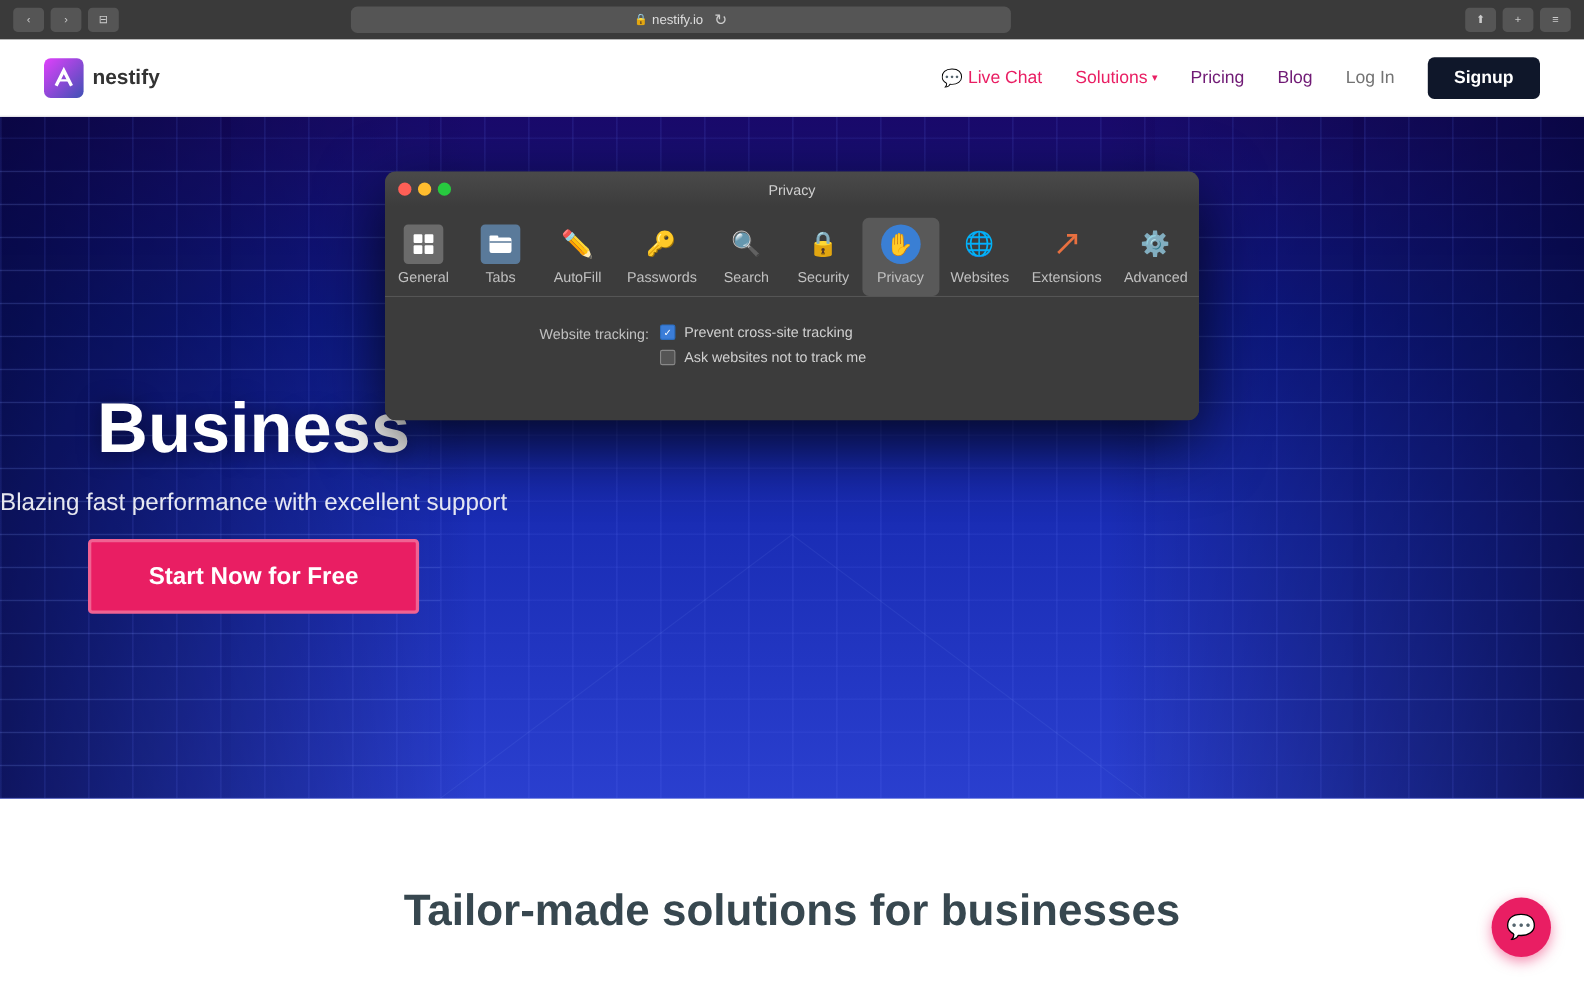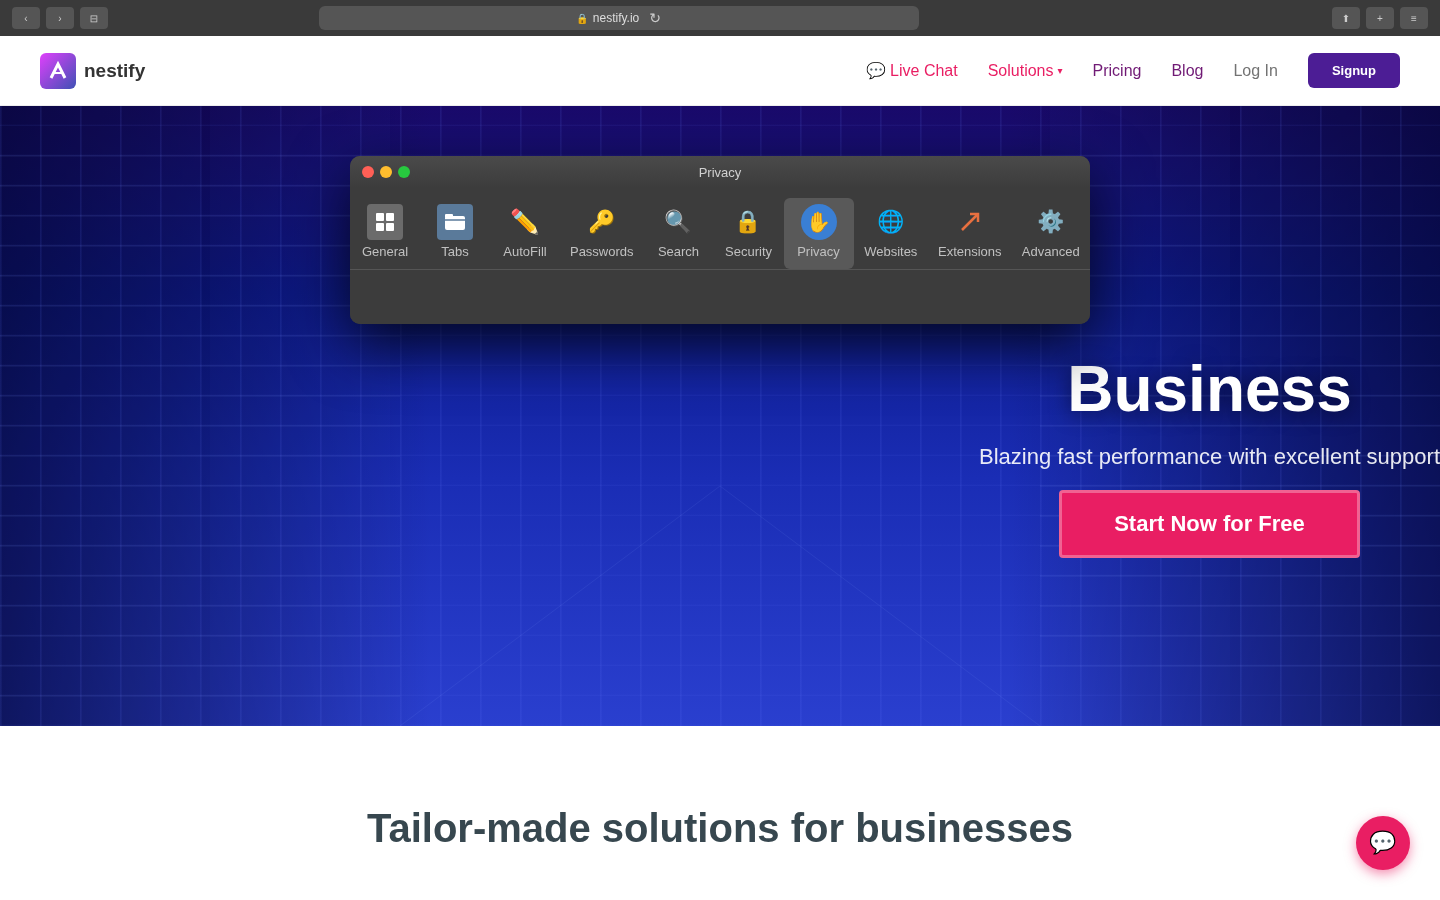--- a/index.html
+++ b/index.html
@@ -55,40 +55,40 @@
       border-radius: 6px;
       display: flex; align-items: center; justify-content: center;
       color: white; font-weight: bold; font-size: 16px;
     }
     .logo-text { font-size: 19px; font-weight: 600; color: #333; }
     .nav-links { display: flex; align-items: center; gap: 30px; margin-left: auto; }
     .nav-link { text-decoration: none; font-size: 16px; color: #e91e63; font-weight: 500; display: flex; align-items: center; gap: 4px; cursor: pointer; }
     .nav-link.dark { color: #701a75; }
     .nav-btn-login { color: #737373; text-decoration: none; font-size: 16px; font-weight: 500; cursor: pointer; }
     .nav-btn-signup {
-      background: #4c1d95;
+      background: #0f172a;
       color: white;
       padding: 10px 24px;
       border-radius: 6px;
       text-decoration: none;
-      font-size: 13px;
+      font-size: 16px;
       font-weight: 600;
       cursor: pointer;
       border: none;
     }
 
     
     .hero {
       position: relative;
       width: 100%;
       height: 620px;
       background: linear-gradient(180deg, #1a0a6b 0%, #0d1b8e 30%, #1a2db5 60%, #2a3fcf 100%);
       display: flex;
       align-items: center;
-      justify-content: flex-end;
+      justify-content: flex-start;
       overflow: hidden;
     }
     .hero-bg {
       position: absolute;
       inset: 0;
       background:
         linear-gradient(to right, rgba(0,0,40,0.7) 0%, transparent 30%, transparent 70%, rgba(0,0,40,0.7) 100%);
     }
     
     .hero-racks {
@@ -470,20 +470,35 @@
       </div>
 
       <div class="toolbar-item">
         <div class="toolbar-icon" style="font-size:22px;">⚙️</div>
         <span class="toolbar-label">Advanced</span>
       </div>
     </div>
 
     <div class="dialog-body">
 
+      <div class="dialog-row">
+        <span class="dialog-label">Website tracking:</span>
+        <div class="dialog-options">
+          <div class="checkbox-row">
+            <div class="checkbox-box checked">
+              <span class="checkbox-check">✓</span>
+            </div>
+            <span class="checkbox-label">Prevent cross-site tracking</span>
+          </div>
+          <div class="checkbox-row">
+            <div class="checkbox-box"></div>
+            <span class="checkbox-label">Ask websites not to track me</span>
+          </div>
+        </div>
+      </div>
 
     </div>
   </div>
 
   <div class="hero-content">
     <h1 class="hero-title">Business</h1>
     <p class="hero-subtitle">Blazing fast performance with excellent support</p>
     <a class="hero-cta" href="#">Start Now for Free</a>
   </div>
 </section>

